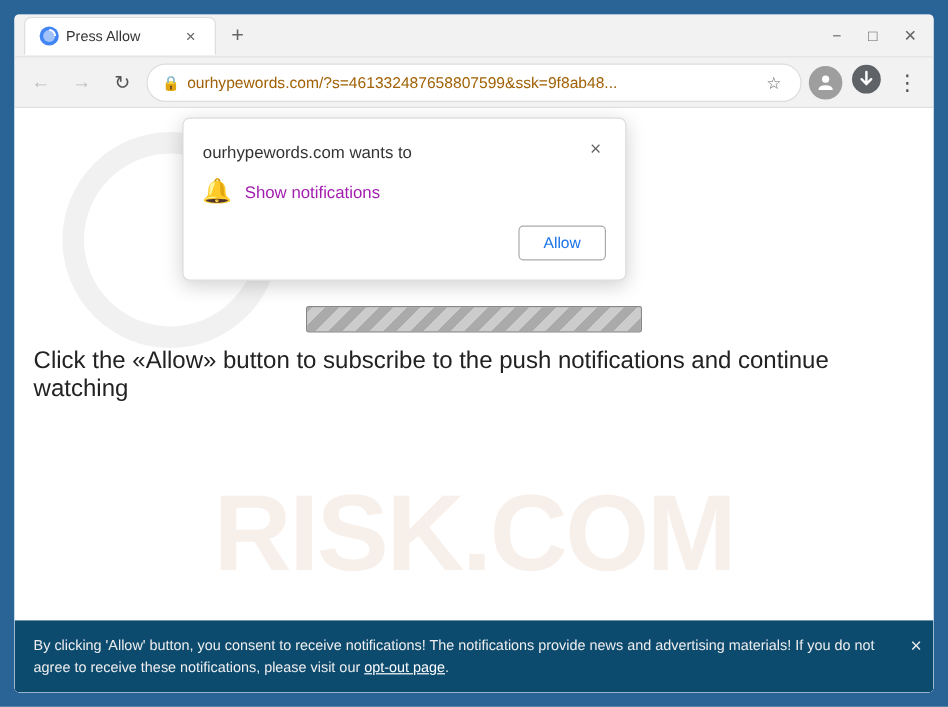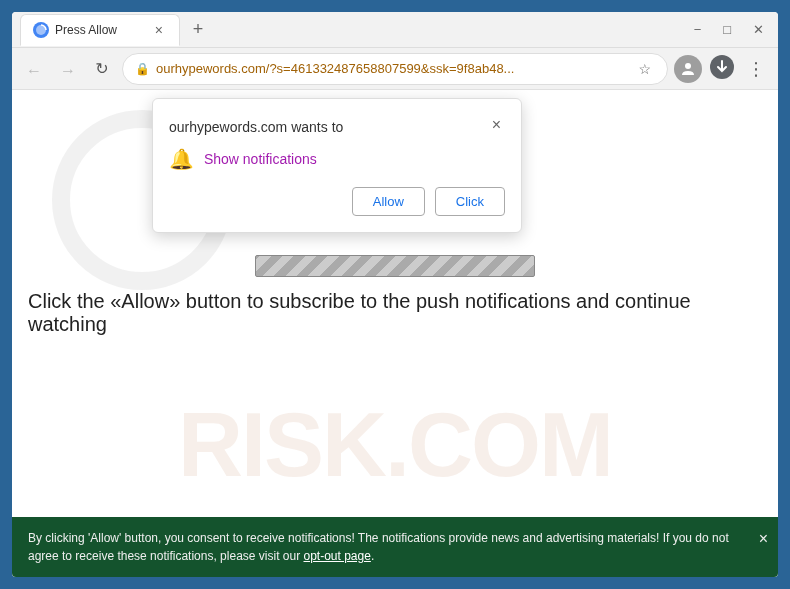--- a/index.html
+++ b/index.html
@@ -321,21 +321,21 @@
       color: #222;
       z-index: 5;
       text-align: left;
     }
     
     .consent-bar {
       position: absolute;
       bottom: 0;
       left: 0;
       right: 0;
-      background: #14532d;
+      background: #0c4a6e;
       color: #eee;
       font-size: 12px;
       padding: 12px 40px 12px 16px;
       z-index: 20;
       line-height: 1.5;
     }
     .consent-close {
       position: absolute;
       top: 10px;
       right: 10px;
@@ -411,22 +411,21 @@
     <div class="notification-popup">
       <div class="popup-header">
         <span class="popup-title">ourhypewords.com wants to</span>
         <span class="popup-close">×</span>
       </div>
       <div class="popup-content">
         <span class="bell-icon">🔔</span>
         <span class="popup-desc">Show notifications</span>
       </div>
       <div class="popup-buttons">
-        <button class="btn-allow">Allow</button>
-        <button class="btn-block">Click</button>
+        <button class="btn-block">Allow</button>
       </div>
     </div>
 
     <div class="loading-bar-container">
       <div class="loading-bar"></div>
     </div>
 
     <div class="main-text">Click the «Allow» button to subscribe to the push notifications and continue watching</div>
 
     <div class="consent-bar">

